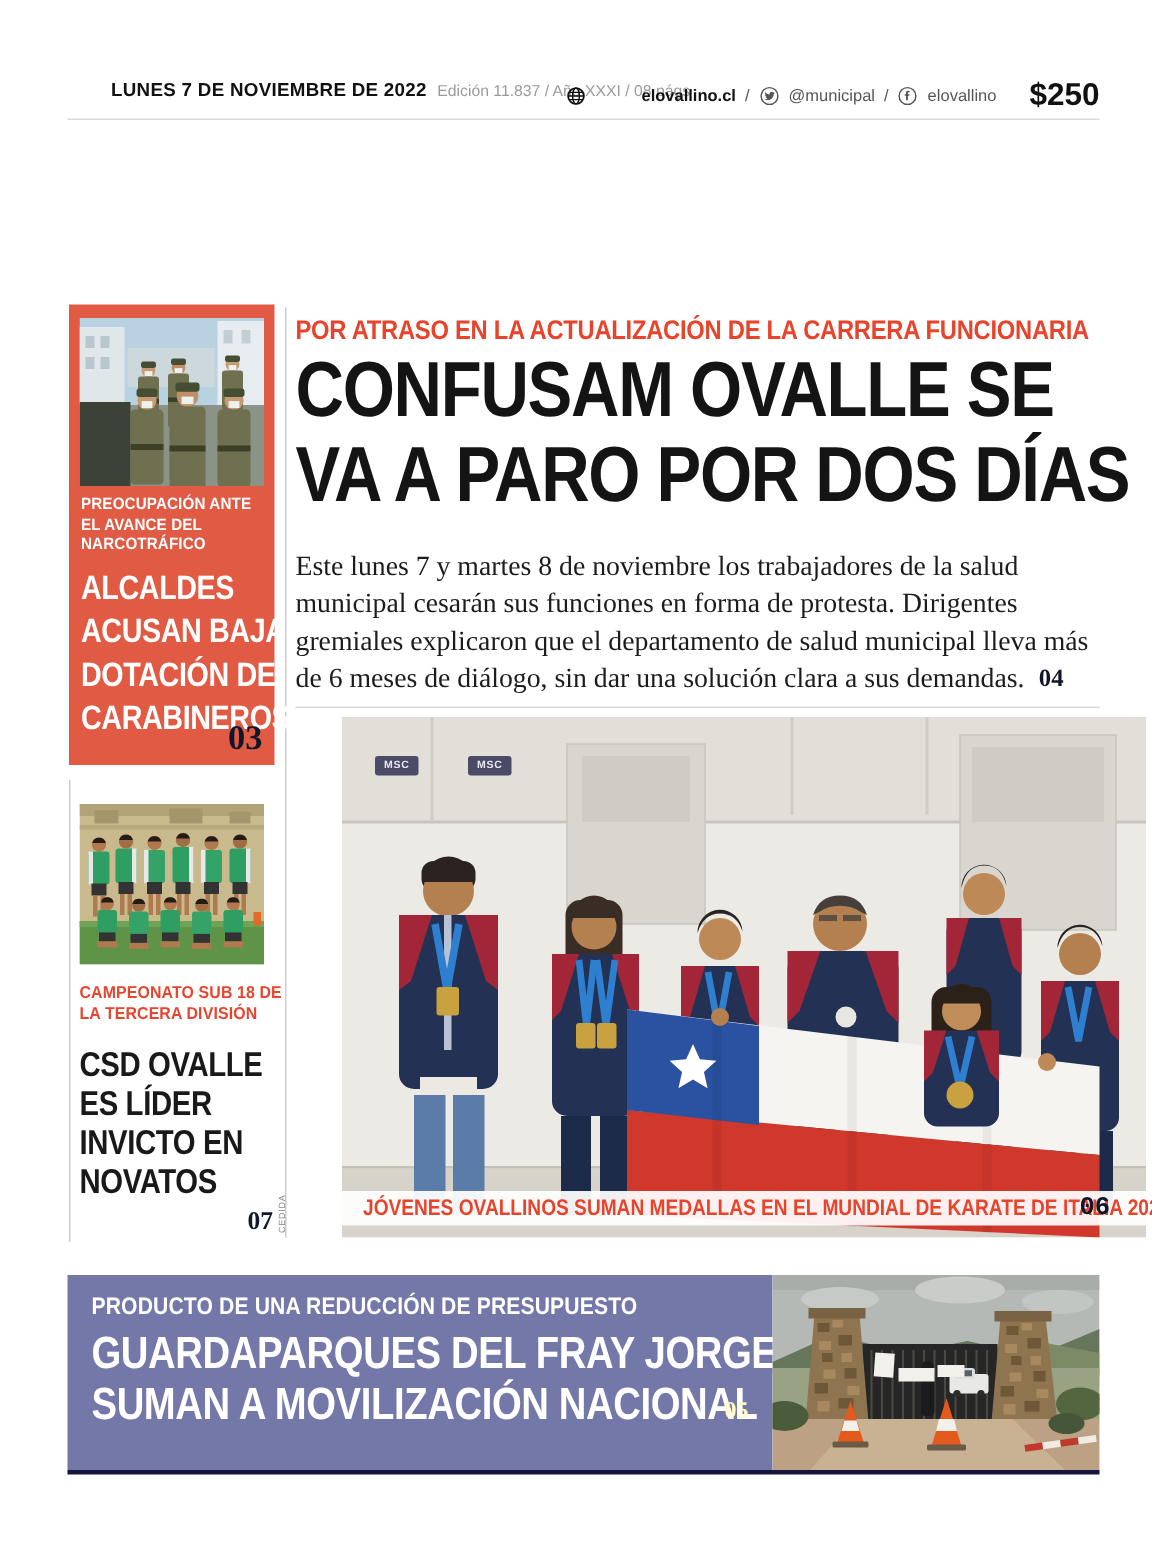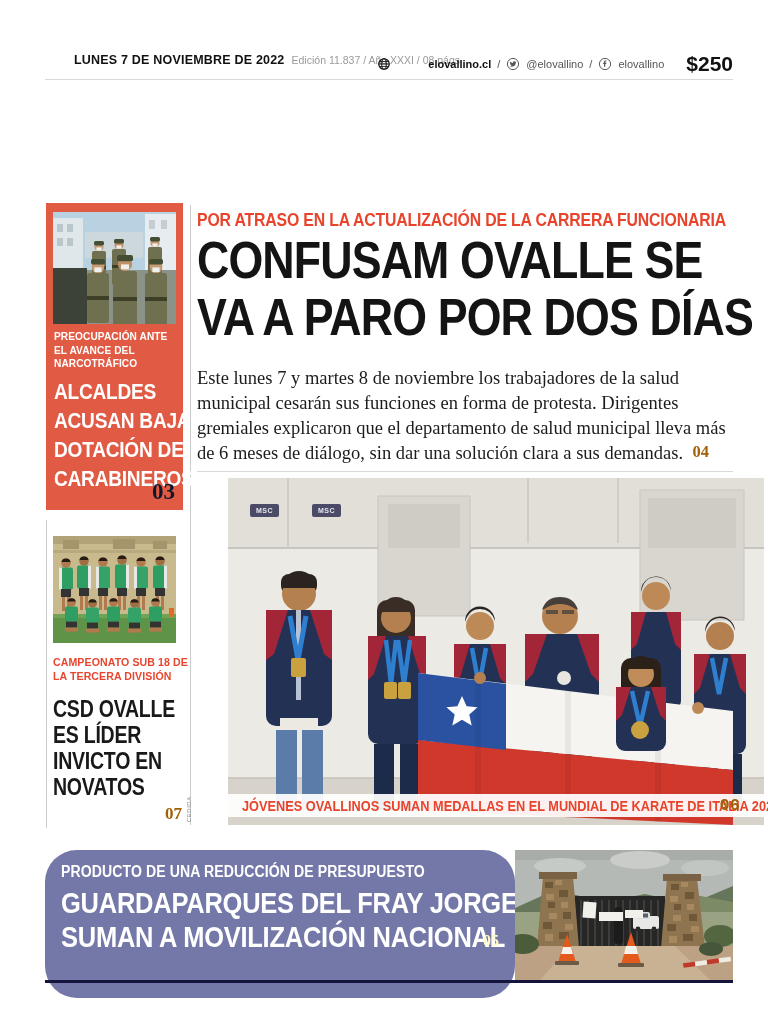--- a/index.html
+++ b/index.html
@@ -19,21 +19,21 @@
   
   .masthead{background:#169c4a;border:3px solid #0c8a3e;display:flex;align-items:center;justify-content:center;box-sizing:border-box;}
   .masthead .title{color:#fff;font-weight:bold;font-size:103px;letter-spacing:-4px;line-height:1;}
   
   .redbox{background:#e15a44;}
   .kicker-white{color:#fff;font-size:11px;line-height:13.5px;letter-spacing:.1px;transform:scaleX(.92);}
   .kicker-red{color:#e8452f;font-size:11.5px;line-height:14px;letter-spacing:.1px;transform:scaleX(.92);}
   .sb-head-white{color:#fff;font-size:22.5px;line-height:29px;letter-spacing:-.3px;transform:scaleX(.85);}
   .sb-head-black{color:#191919;font-size:23px;line-height:26px;letter-spacing:-.3px;transform:scaleX(.85);}
   .pg-dark{color:#0f172a;font-size:23px;}
-  .pg-red{color:#a16207;font-size:17px;}
+  .pg-red{color:#0f172a;font-size:17px;}
   .pg-light{color:#fef9c3;font-size:16px;}
   
   .main-kick{color:#e8442c;font-size:18px;letter-spacing:-.2px;transform:scaleX(.88);}
   .main-head{color:#141414;font-size:52px;line-height:57px;letter-spacing:-1px;transform:scaleX(.86);}
   .summary{font-family:"Liberation Serif",serif;color:#1c1c1c;font-size:18.5px;line-height:25px;}
   .capstrip{background:rgba(255,255,255,.93);display:flex;align-items:center;}
   .capstrip .cap{color:#e8442c;font-size:15px;letter-spacing:0px;transform:scaleX(.85);}
   .credit{color:#888;font-size:6px;transform:rotate(-90deg);transform-origin:0 0;letter-spacing:.5px;}
   .msc{position:absolute;background:#4b4b68;color:#e8e8f0;font-size:7px;font-weight:bold;
        padding:3px 6px;border-radius:2px;letter-spacing:.5px;}
@@ -64,21 +64,21 @@
         </svg>
     </span>
     <span class="site">elovallino.cl</span>
     <span>/</span>
     <span>
       <svg width="14" height="14" viewBox="0 0 16 16">
           <circle cx="8" cy="8" r="6.4" fill="none" stroke="#555" stroke-width="1.1"></circle>
           <path d="M12 5.6c-.3.15-.6.25-.9.3.3-.2.55-.5.66-.86-.3.18-.64.3-1 .37A1.57 1.57 0 0 0 8 6.46c0 .12 0 .24.03.35-1.3-.07-2.46-.7-3.23-1.64-.14.24-.22.5-.22.8 0 .54.28 1.02.7 1.3-.26 0-.5-.08-.7-.2v.02c0 .76.54 1.4 1.25 1.55-.13.04-.27.05-.4.05l-.3-.02c.2.62.78 1.07 1.46 1.08-.54.42-1.2.67-1.94.67h-.37c.7.44 1.5.7 2.4.7 2.9 0 4.5-2.4 4.5-4.5v-.2c.3-.22.57-.5.8-.8z" fill="#555"></path>
         </svg>
     </span>
-    <span>@elovallino</span>
+    <span>@municipal</span>
     <span>/</span>
     <span>
       <svg width="14" height="14" viewBox="0 0 16 16">
           <circle cx="8" cy="8" r="6.4" fill="none" stroke="#555" stroke-width="1.1"></circle>
           <path d="M9.6 5.2H8.8c-.33 0-.5.2-.5.52v.88h1.3l-.2 1.3H8.3v3.3H6.9V7.9H5.9V6.6h1V5.6c0-1 .6-1.6 1.6-1.6h1.1z" fill="#555"></path>
         </svg>
     </span>
     <span>elovallino</span>
     <span class="price">$250</span>
   </div>
@@ -411,21 +411,21 @@
     <div class="msc" style="left:22px;top:26px;">MSC</div>
     <div class="msc" style="left:84px;top:26px;">MSC</div>
     
     <div class="capstrip abs" style="left:0;bottom:8px;width:536px;height:23px;">
       <span class="cond cap" style="margin-left:14px;">JÓVENES OVALLINOS SUMAN MEDALLAS EN EL MUNDIAL DE KARATE DE ITALIA 2022</span>
       <span class="serifnum pg-red abs" style="right:24px;top:2px;font-family:Liberation Mono, monospace;">06</span>
     </div>
   </div>
   <div class="abs credit" style="left:186px;top:822px;">CEDIDA</div>
 
-  <div class="abs banner" style="left:45px;top:850px;width:470px;height:148px;border-radius:32px;">
+  <div class="abs banner" style="left:45px;top:850px;width:470px;height:130px;">
     <div class="abs cond ban-kick" style="left:16px;top:13px;">PRODUCTO DE UNA REDUCCIÓN DE PRESUPUESTO</div>
     <div class="abs cond ban-head" style="left:16px;top:36px;">
       <div>GUARDAPARQUES DEL FRAY JORGE SE</div>
       <div>SUMAN A MOVILIZACIÓN NACIONAL</div>
     </div>
     <div class="abs serifnum pg-light" style="left:438px;top:82px;">05</div>
   </div>
   <svg class="abs" style="left:515px;top:850px;" width="218" height="130" viewBox="0 0 218 130">
     <rect width="218" height="130" fill="#b4b9b6"></rect>
     <rect x="0" y="0" width="218" height="10" fill="#a8ada9"></rect>

